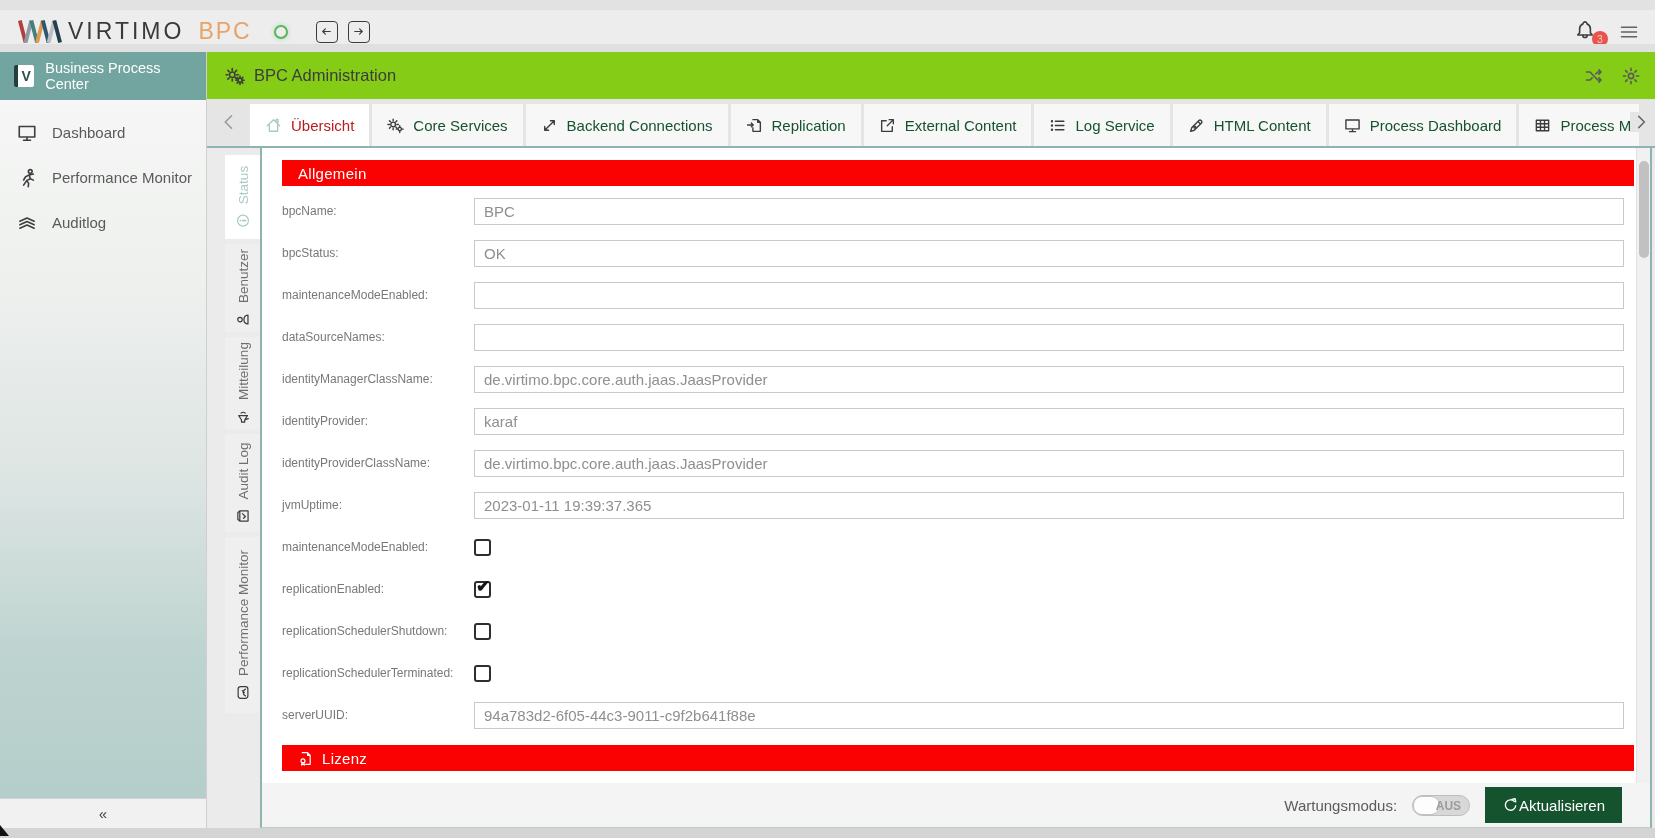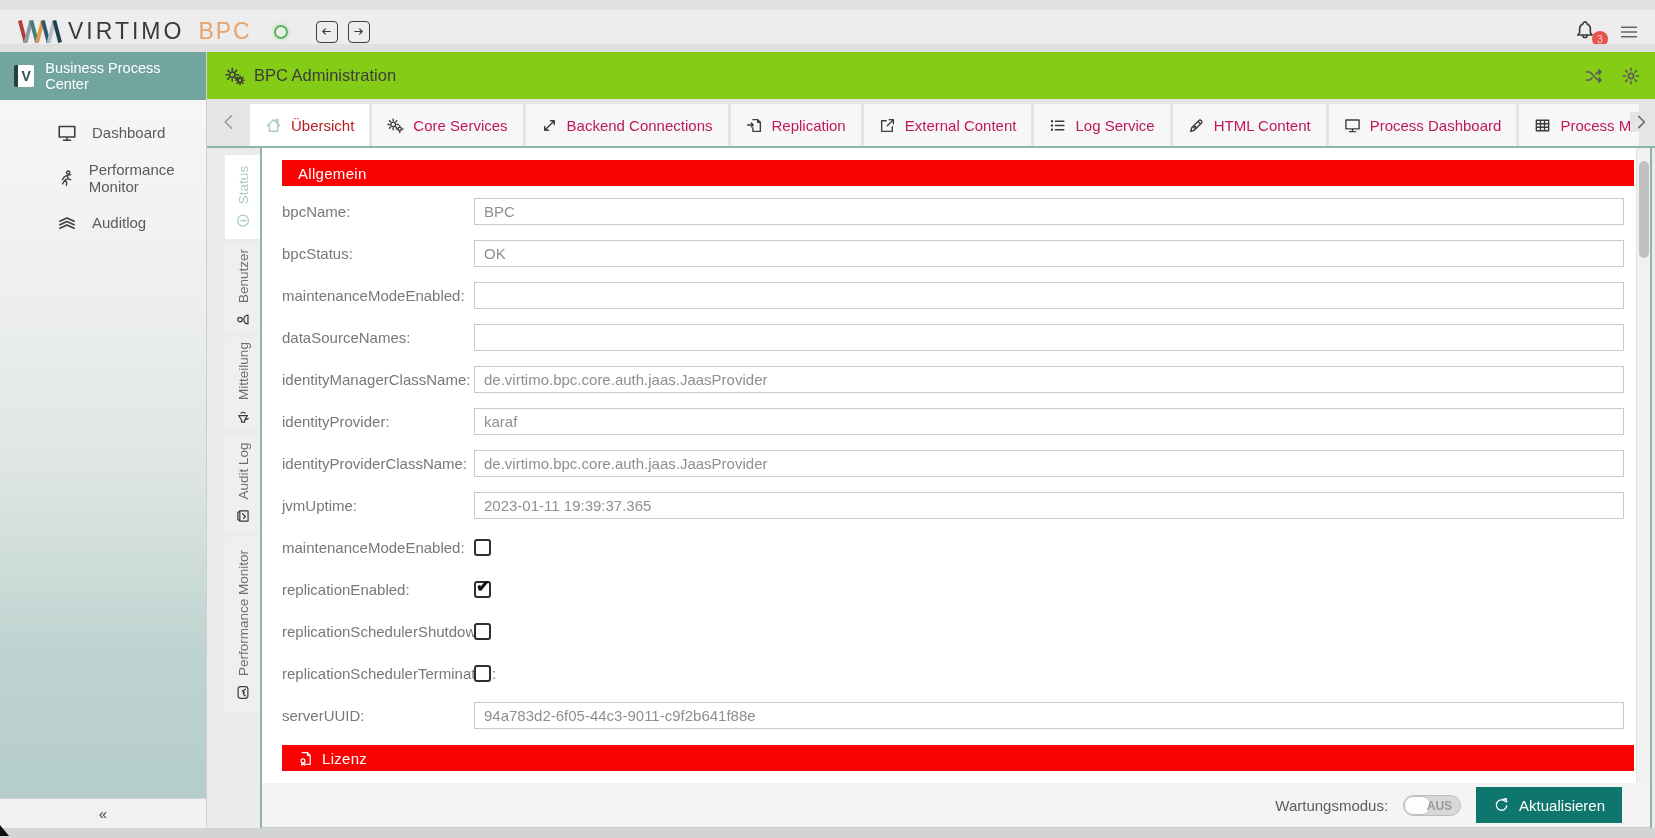--- a/index.html
+++ b/index.html
@@ -31,40 +31,40 @@
 
   
   .sidebar { position:absolute; left:0; top:8px; width:207px; bottom:10px;
              background:linear-gradient(180deg,#f7f8f7 0%,#eef0ee 30%,#dde5e3 55%,#bdd3cf 78%,#b4cdca 100%);
              border-right:1px solid #cfcfcf; }
   .sb-header { height:48px; background:#72a5a0; display:flex; align-items:center; gap:11px; padding:0 14px; }
   .sb-logo { width:22px; height:22px; background:#fff; border-radius:2px; display:flex; align-items:center;
              justify-content:center; font-weight:bold; font-size:14px; color:#2e4f4c; border-left:4px solid #24403e; }
   .sb-title { color:#fff; font-size:14.5px; }
   .sb-items { padding-top:10px; }
-  .sb-item { height:45px; display:flex; align-items:center; gap:15px; padding-left:17px; cursor:pointer; color:#3f3f3f;margin-left:40px; }
+  .sb-item { height:45px; display:flex; align-items:center; gap:15px; padding-left:17px; cursor:pointer; color:#3f3f3f; }
   .sb-item .lbl { font-size:15px; color:#5a5a5a; }
   .sb-collapse { position:absolute; left:0; bottom:0; width:100%; height:30px; background:#f1f1f1;
                  border-top:1px solid #d2d2d2; display:flex; align-items:center; justify-content:center;
                  font-size:15px; color:#444; cursor:pointer; }
 
   
   .main { position:absolute; left:207px; top:8px; right:0; bottom:10px; }
   .main-header { height:48px; background:#84cc16; border-bottom:1px solid #e3e3e3; display:flex; align-items:center; padding:0 14px 0 18px; }
   .mh-title { display:flex; align-items:center; gap:9px; color:#3d3d3d; font-size:16.5px; }
   .mh-icons { margin-left:auto; display:flex; align-items:center; gap:17px; color:#5a5a5a; }
   .mh-icons .hicon { cursor:pointer; }
 
   
   .tabbar { position:relative; height:46px; background:#e5e5e5; overflow:hidden; }
   .tab-scroll-left { position:absolute; left:12px; top:12px; color:#9a9a9a; cursor:pointer; }
   .tab-scroll-right { position:absolute; right:5px; top:12px; color:#666; cursor:pointer; background:#e5e5e5; padding-left:2px;}
   .tabs { position:absolute; left:43px; right:16px; top:4px; bottom:0; display:flex; gap:3px; overflow:hidden; }
   .tab { flex:0 0 auto; background:#f7f7f7; display:flex; align-items:center; gap:9px; padding:0 15px;
-         font-size:15px; color:#be185d; cursor:pointer; white-space:nowrap; }
+         font-size:15px; color:#14532d; cursor:pointer; white-space:nowrap; }
   .tab .ic { color:#3c3c3c; }
   .tab.active { background:#fff; color:#b91c1c; }
   .tab.active .ic { color:#a9cac6; }
   .divider { height:2px; background:#8eb4b0; }
 
   
   .workspace { position:absolute; left:0; right:0; top:96px; bottom:0; background:#ebebeb; }
   .vtabs { position:absolute; left:18px; top:7px; width:36px; display:flex; flex-direction:column; gap:5px; }
   .vtab { position:relative; width:36px; background:#efefef; cursor:pointer; color:#6e6e6e; }
   .vtab.active { background:#fff; color:#a9cac6; }
@@ -74,37 +74,37 @@
   .vtab.active .rot .ic { color:#a9cac6; }
   .vtab .vlbl { font-size:13.5px; }
 
   .panel { position:absolute; left:53px; top:0; right:3px; bottom:0; background:#fff;
            border-left:2px solid #8eb4b0; border-right:2px solid #8eb4b0; border-bottom:1px solid #bcccc9; }
   .content { position:absolute; left:0; top:0; right:14px; bottom:44px; overflow:hidden; padding:12px 0 0 20px; }
   .banner { height:26px; background:#fa0202; color:#fff; display:flex; align-items:center; gap:9px;
             padding-left:16px; font-size:15px; letter-spacing:0.3px; margin-right:2px; }
   .rows { margin-top:4px; }
   .frow { height:42px; display:flex; align-items:center; }
-  .flabel { width:192px; flex:0 0 192px; font-size:15px; color:#787878; }
+  .flabel { width:192px; flex:0 0 192px; font-size:12px; color:#787878; }
   .inp { flex:1; height:27px; margin-right:12px; border:1px solid #c9c9c9; background:#fff; color:#8f8f8f;
          font-size:15px; padding:0 9px; font-family:"Liberation Sans",sans-serif; outline:none; }
   .cb { position:relative; width:17px; height:17px; border:2px solid #2e2e2e; border-radius:3px; cursor:pointer; background:#fff; }
   .cb.on::after { content:"✔"; position:absolute; left:0px; top:-7px; font-size:17px; color:#141414; font-weight:bold; }
   .banner.lic { margin-top:9px; }
 
   .panel-footer { position:absolute; left:0; right:0; bottom:0; height:44px; background:#f4f4f4;
                   display:flex; align-items:center; justify-content:flex-end; gap:15px; padding-right:28px; }
   .wart-label { font-size:15px; color:#5c5c5c; }
   .toggle { position:relative; width:58px; height:21px; background:#d8d8d8; border:1px solid #bdbdbd;
             border-radius:11px; cursor:pointer; }
   .knob { position:absolute; left:0px; top:0px; width:27px; height:19px; background:#fdfdfd;
           border:1px solid #c2c2c2; border-radius:9px; }
   .toggle-text { position:absolute; right:8px; top:3px; font-size:12px; font-weight:bold; color:#9b9b9b; }
-  .refresh-btn { height:36px; background:#0f766e; border:none; color:#fff; font-size:15px;
-                 display:flex; align-items:center; gap:9px; padding:0 17px; cursor:pointer;
+  .refresh-btn { height:36px; background:#14532d; border:none; color:#fff; font-size:15px;
+                 display:flex; align-items:center; padding:0 17px; cursor:pointer;
                  font-family:"Liberation Sans",sans-serif; }
 
   .vscroll { position:absolute; right:0; top:0; bottom:44px; width:14px; background:#f1f1f1; border-left:1px solid #e2e2e2; }
   .vthumb { position:absolute; left:1.5px; top:13px; width:10px; height:97px; background:#c1c1c1; border-radius:6px; cursor:pointer; }
 
   
   .ic { width:17px; height:17px; stroke:currentColor; fill:none; stroke-width:1.3; stroke-linecap:round; stroke-linejoin:round; }
   .ic.sm { width:15px; height:15px; }
   .ic.lg { width:20px; height:20px; }
 </style>

